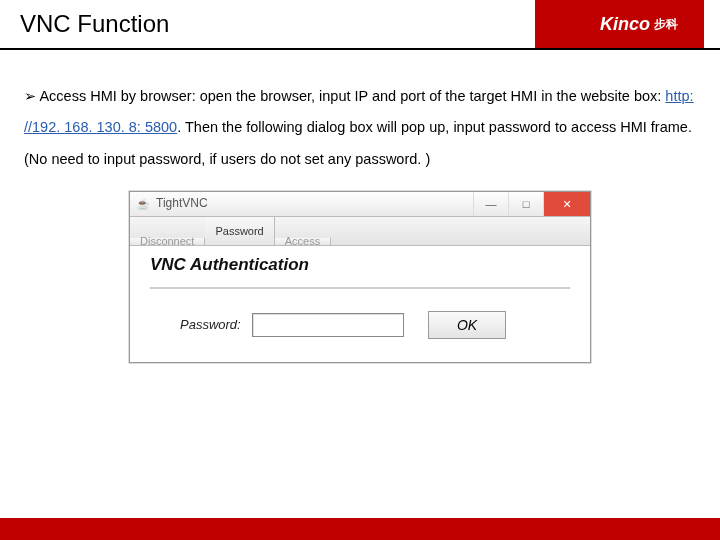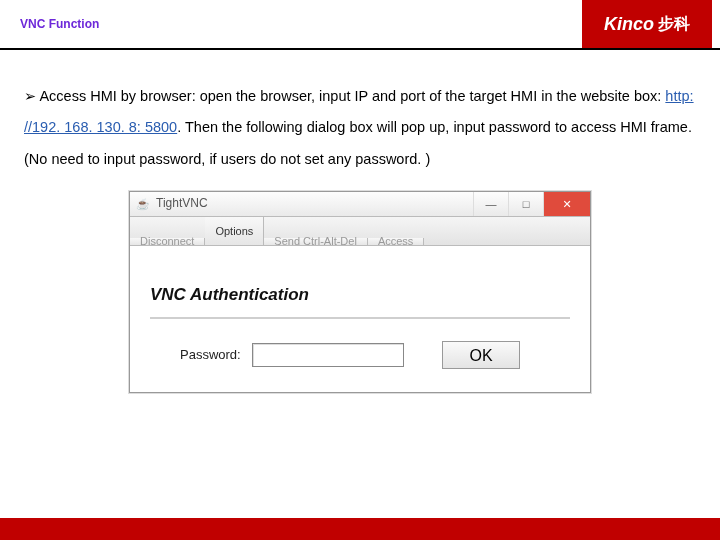--- a/index.html
+++ b/index.html
@@ -14,41 +14,42 @@
 }
 .header {
   display: flex;
   align-items: center;
   height: 48px;
   border-bottom: 2px solid #000;
   padding: 0 20px;
   position: relative;
 }
 .title {
-  font-size: 12px;
-  font-weight: bold;
-  color: #6d28d9;
+  font-size: 24px;
+  font-weight: normal;
+  color: #000000;
 }
 .logo-box {
   position: absolute;
-  right: 8px;
+  right: 16px;
   top: 0;
   height: 48px;
   width: 130px;
   background: #c00000;
   color: #fff;
   display: flex;
   align-items: center;
   justify-content: center;
   font-weight: bold;
   font-size: 18px;
   font-style: italic;
+  padding-left: 39px;
 }
 .logo-cn {
-  font-size: 16px;
+  font-size: 12px;
   font-style: normal;
   margin-left: 4px;
 }
 .content {
   padding: 16px 24px;
   font-size: 14.5px;
   line-height: 2.2;
   color: #000;
 }
 .bullet {
@@ -123,59 +124,60 @@
   align-items: center;
   border-right: 1px solid #bbb;
   color: #333;
   background: linear-gradient(#f8f8f8, #e6e6e6);
 }
 .tool-btn.disabled {
   color: #999;
   margin-top: 21px;
 }
 .dialog-body {
-  padding: 30px 20px 22px;
+  padding: 0 20px 22px;
 }
 .auth-title {
   font-size: 17px;
   font-weight: bold;
   font-style: italic;
   color: #111;
   margin-bottom: 4px;
 }
 .divider {
   height: 2px;
   background: #cfcfcf;
   margin-bottom: 22px;
 }
 .form-row {
   display: flex;
   align-items: center;
   gap: 0;
   margin-left: 30px;
+  font-style: italic;
 }
 .form-label {
   font-size: 13px;
   color: #222;
   width: 72px;
 }
 .form-input {
   width: 150px;
   height: 22px;
   border: 1px solid #888;
   background: #fff;
   box-shadow: inset 1px 1px 0 #ddd;
 }
 .ok-btn {
   width: 76px;
   height: 26px;
-  margin-left: 38px;
+  margin-left: 24px;
   border: 1px solid #999;
   background: linear-gradient(#fafafa, #e4e4e4);
-  font-size: 16px;
+  font-size: 14px;
   display: flex;
   align-items: center;
   justify-content: center;
 }
 .footer-bar {
   position: absolute;
   bottom: 0;
   left: 0;
   width: 100%;
   height: 22px;
@@ -204,22 +206,21 @@
       <span class="java-icon">☕</span>
       <span class="titlebar-text">TightVNC</span>
       <div class="win-controls">
         <div class="win-btn">—</div>
         <div class="win-btn">□</div>
         <div class="win-btn win-close">✕</div>
       </div>
     </div>
     <div class="toolbar">
       <div class="tool-btn disabled">Disconnect</div>
-      <div class="tool-btn">Options</div>
-      <div class="tool-btn disabled">Send Ctrl-Alt-Del</div>
+      <div class="tool-btn">Password</div>
       <div class="tool-btn disabled">Access</div>
     </div>
     <div class="dialog-body">
       <div class="auth-title">VNC Authentication</div>
       <div class="divider"></div>
       <div class="form-row">
         <div class="form-label">Password:</div>
         <div class="form-input"></div>
         <div class="ok-btn">OK</div>
       </div>

